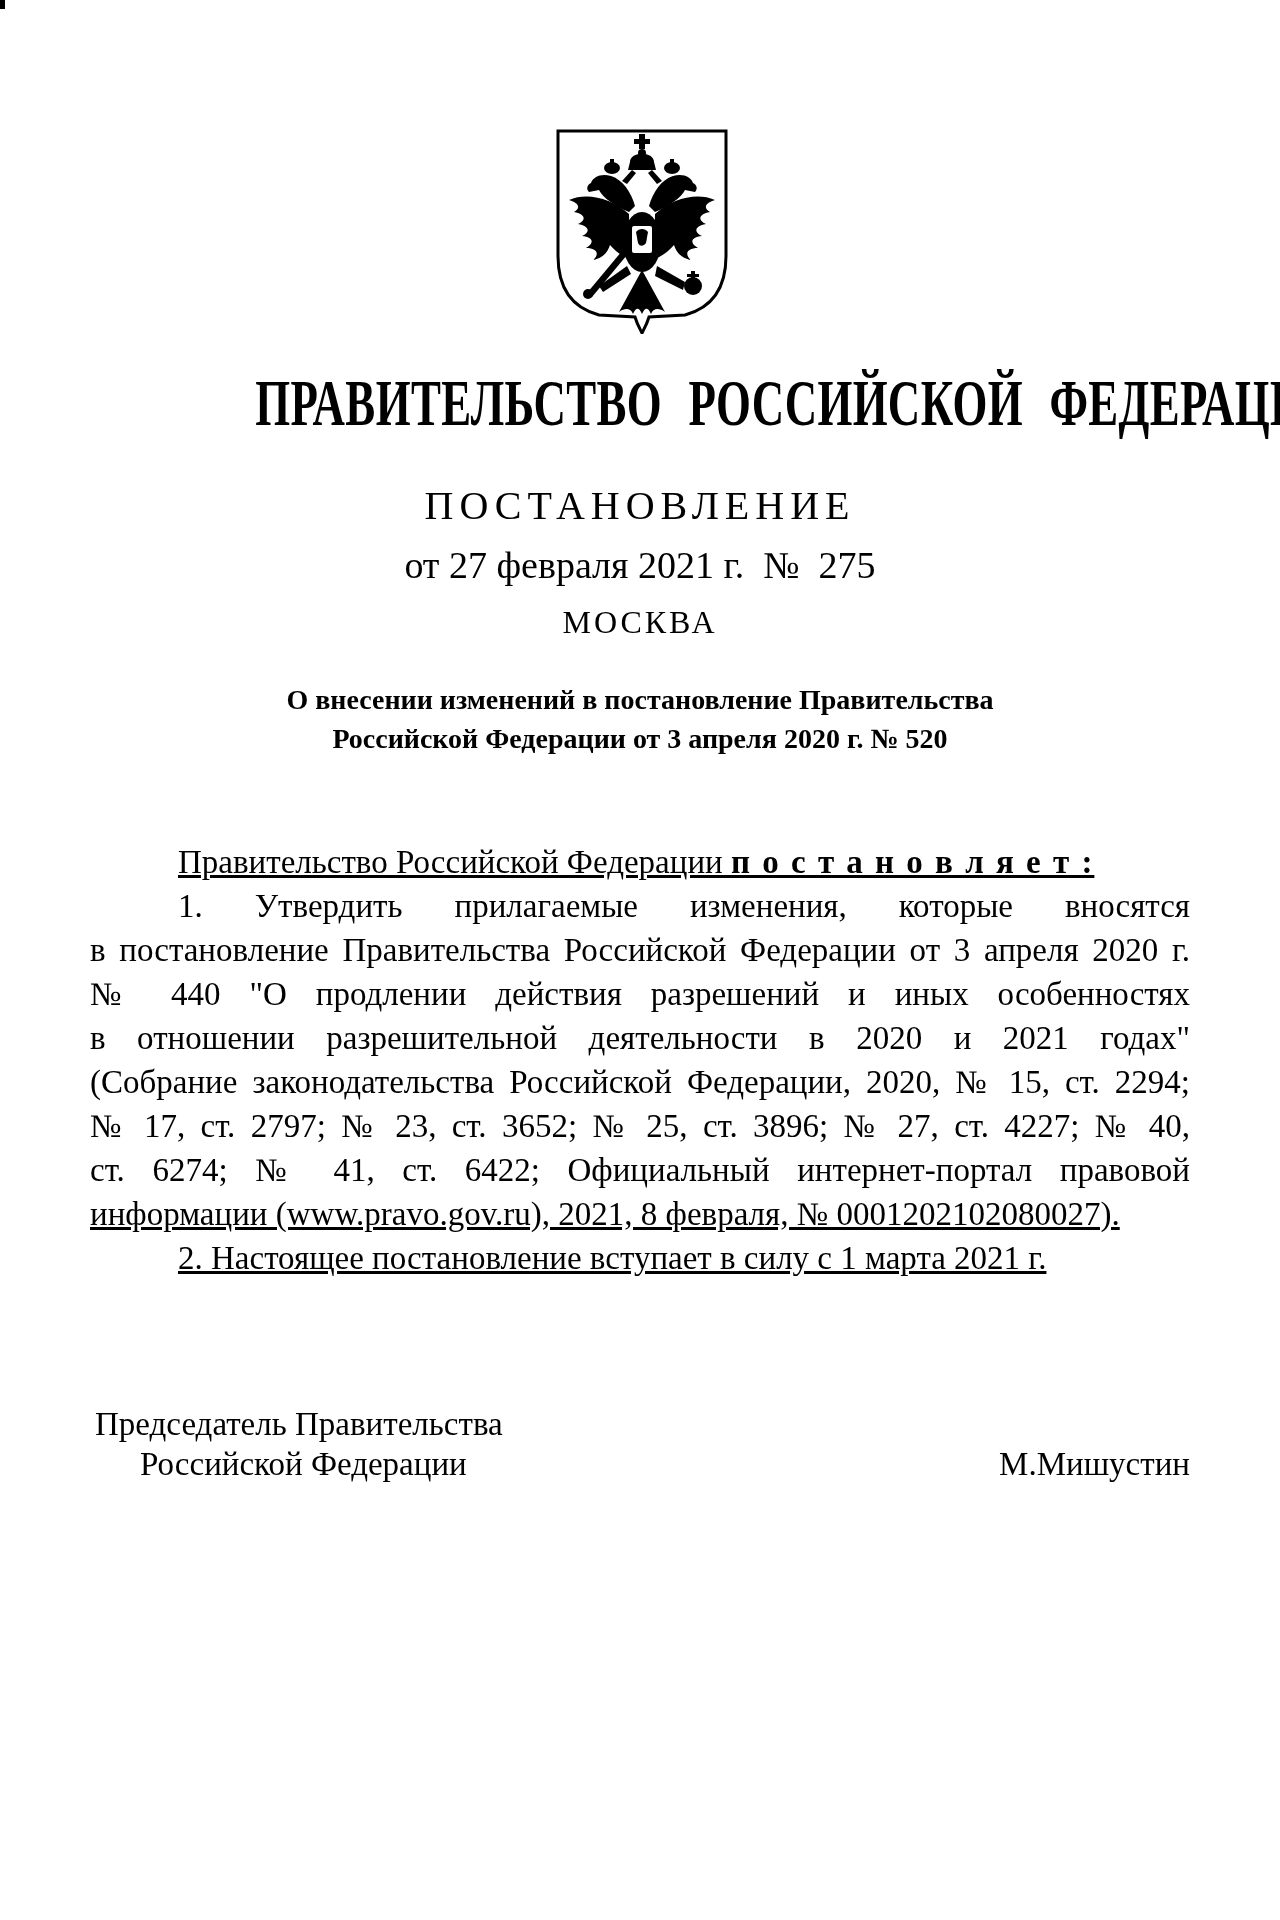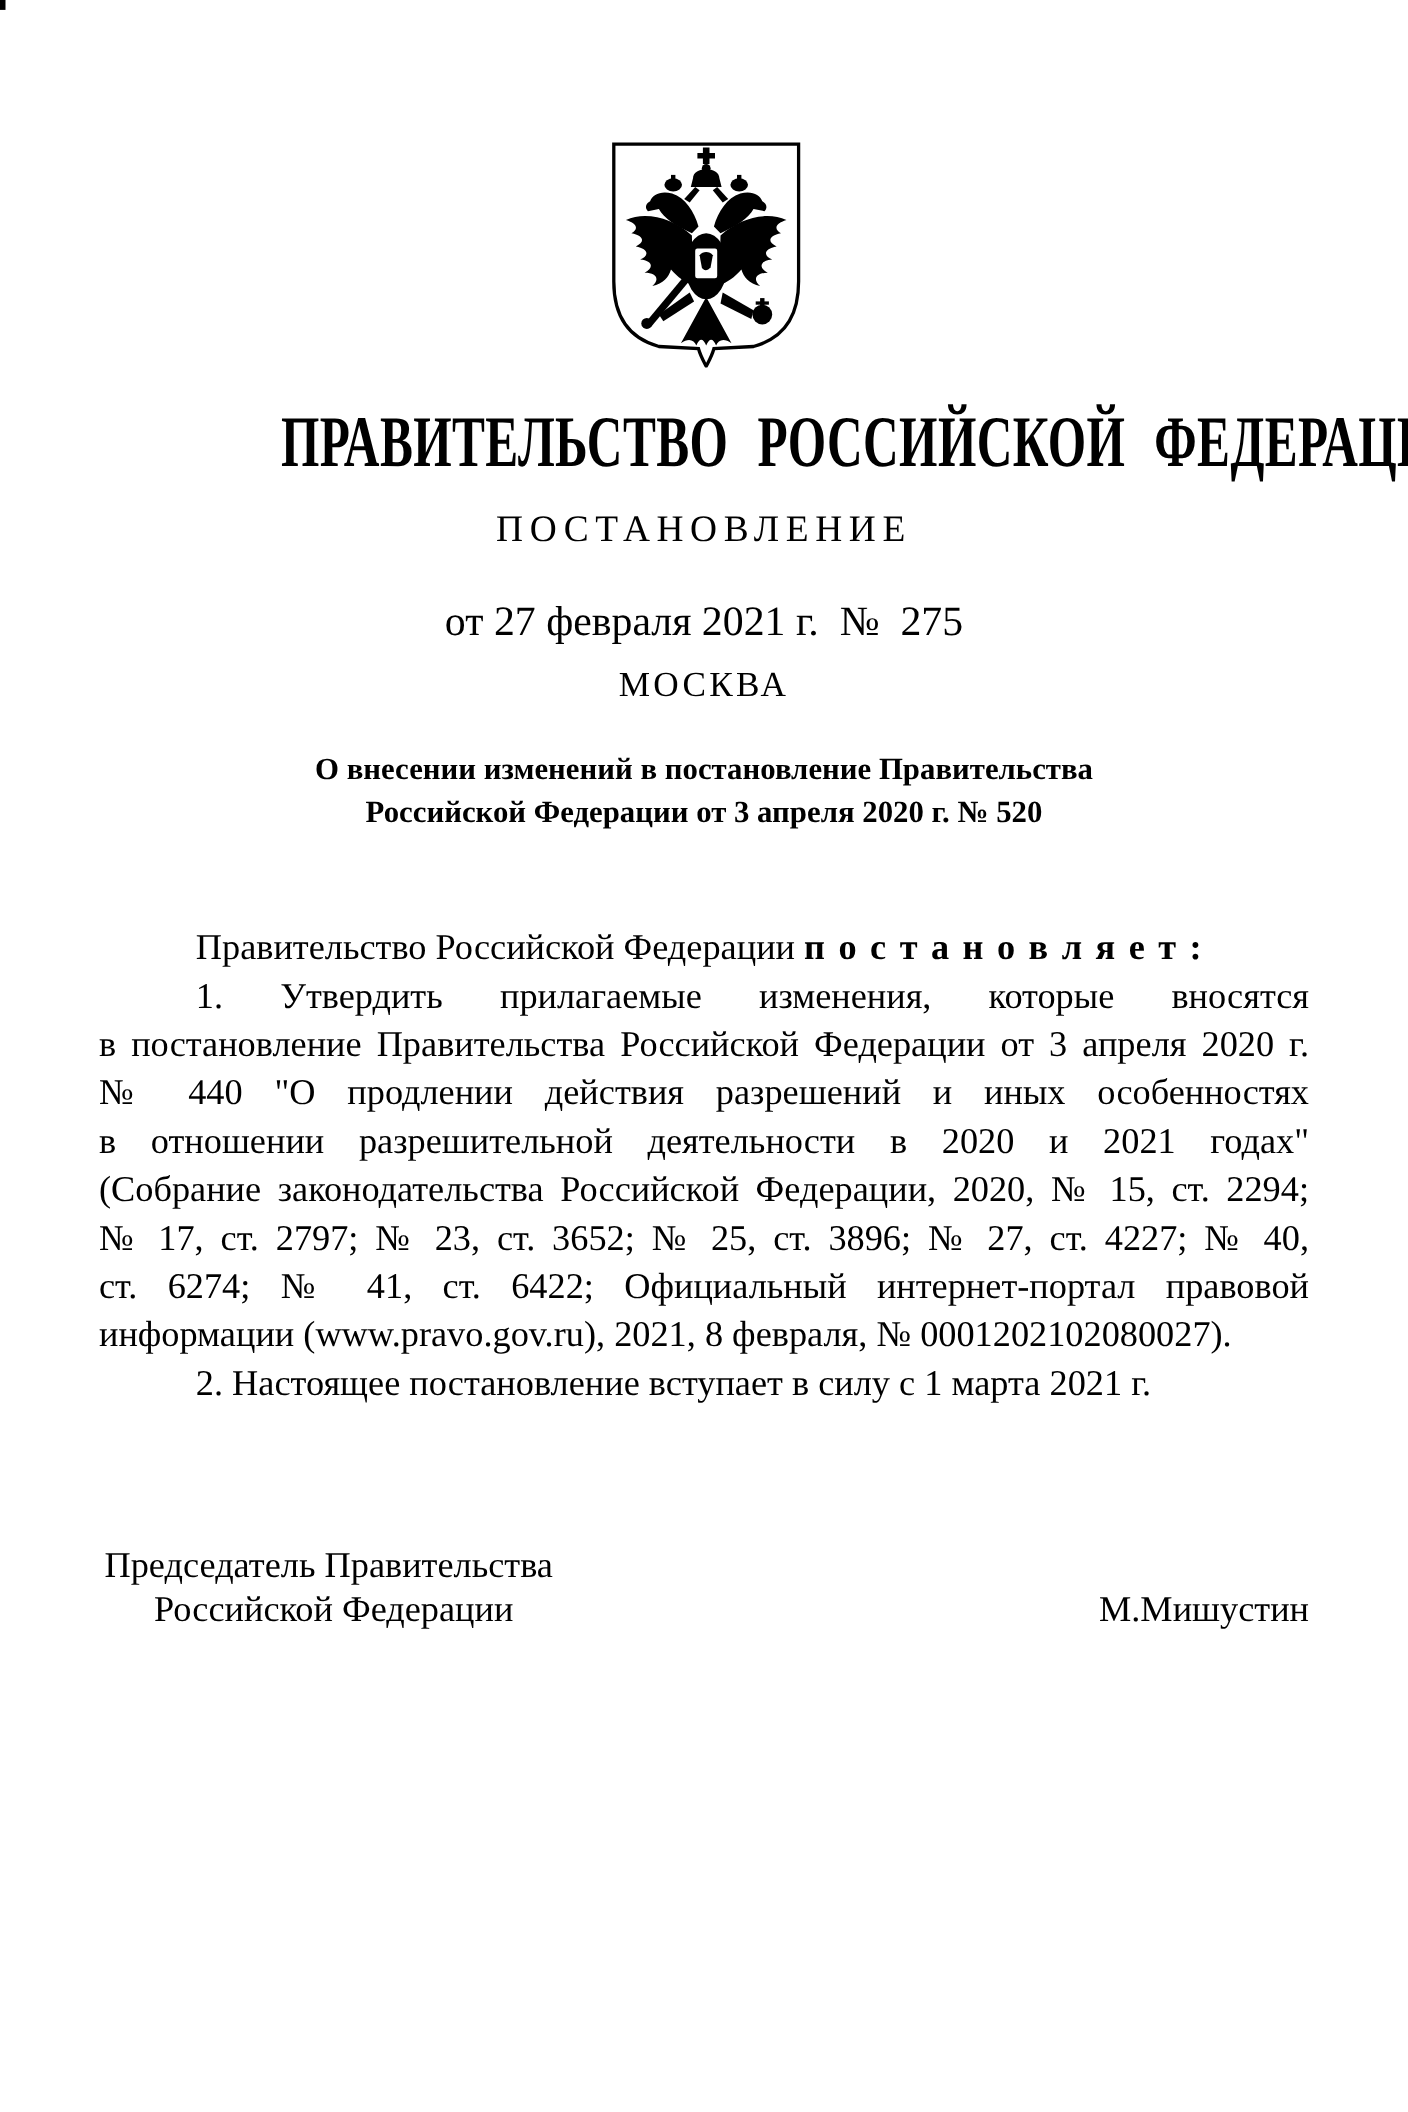--- a/index.html
+++ b/index.html
@@ -19,31 +19,31 @@
 
   .org-name{top:368px;line-height:70px;}
   .org-name span{
     display:inline-block;
     font-size:66px;font-weight:bold;
     transform:scaleX(0.68);
     white-space:nowrap;
     word-spacing:22px;
     letter-spacing:0.5px;
   }
-  .doc-type{top:462px;line-height:40px;font-size:34px;letter-spacing:6px;}
+  .doc-type{top:486px;line-height:40px;font-size:40px;letter-spacing:6px;}
   .date-line{top:544px;line-height:42px;font-size:38px;white-space:pre-wrap;}
   .city{top:604px;line-height:36px;font-size:32px;letter-spacing:3px;}
 
   .doc-title{top:680px;line-height:39px;font-size:28px;font-weight:bold;}
 
   .body-block{
     position:absolute;left:90px;top:840px;width:1100px;
     font-size:33px;line-height:44px;
   }
-  .line{height:44px;white-space:nowrap;overflow:visible;}
+  .line{height:44px;white-space:nowrap;overflow:visible;text-decoration:underline;}
   .jline{
     height:44px;
     text-align:justify;
     text-align-last:justify;
     -moz-text-align-last:justify;
     text-justify:inter-word;
     white-space:normal;
     overflow:hidden;
   }
   .indent{padding-left:88px;}

